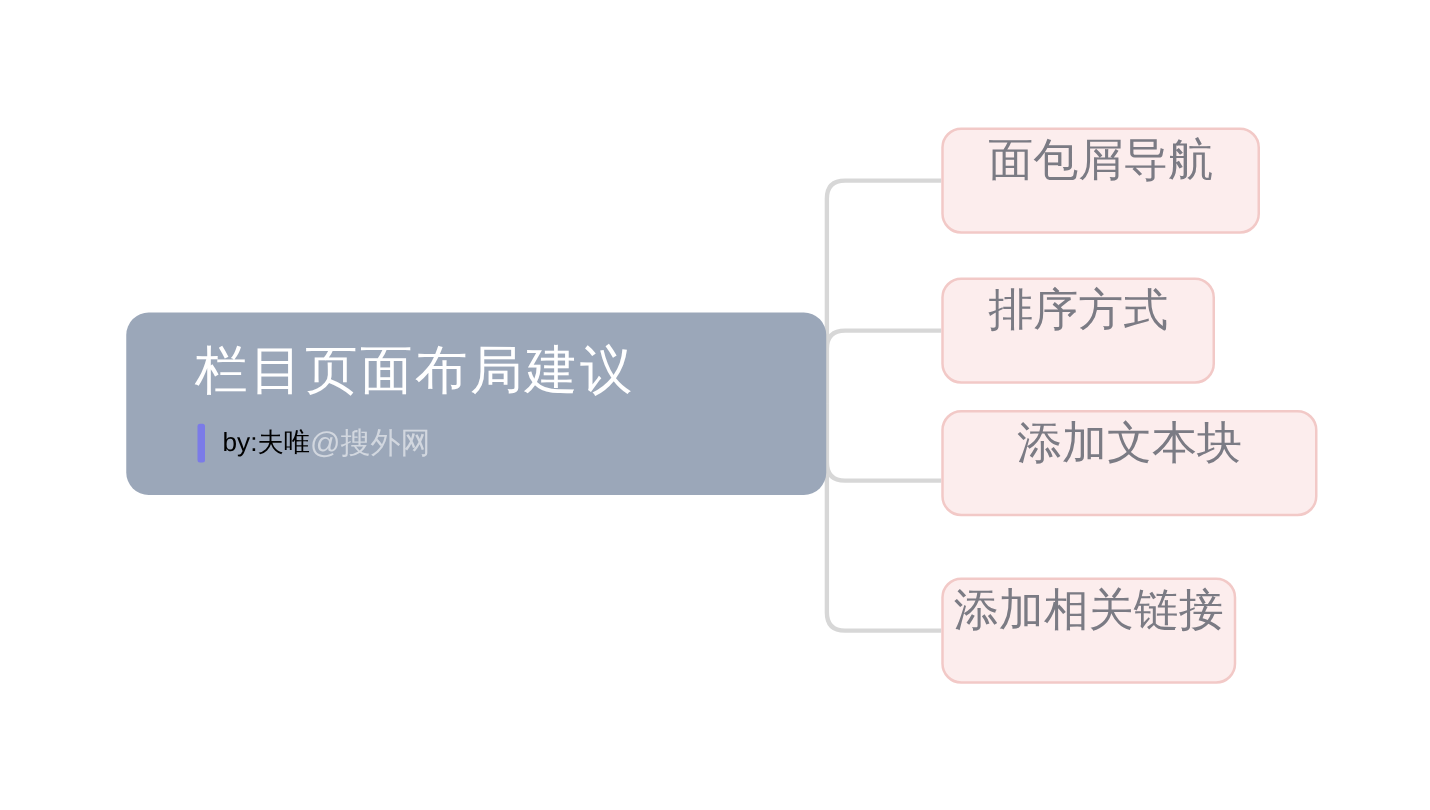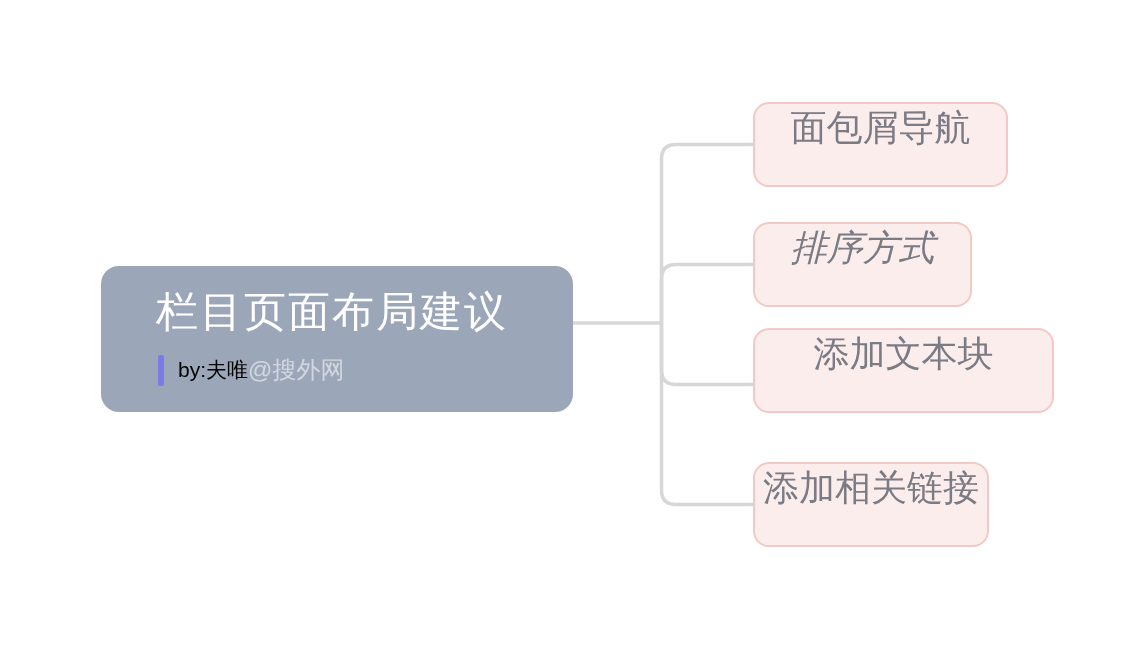--- a/index.html
+++ b/index.html
@@ -19,22 +19,22 @@
     left: 0; top: 0;
     width: 1144px; height: 648px;
   }
   svg.edges path {
     fill: none;
     stroke: #d7d7d7;
     stroke-width: 3.5;
   }
   .root-node {
     position: absolute;
-    left: 101px; top: 266px;
-    width: 472px; height: 146px;
+    left: 101px; top: 250px;
+    width: 560px; height: 146px;
     background: #9ba7b9;
     border-radius: 18px;
   }
   .root-title {
     position: absolute;
     left: 55px; top: 21px;
     font-size: 42px;
     line-height: 50px;
     letter-spacing: 2px;
     color: #ffffff;
@@ -74,21 +74,21 @@
     display: flex;
     align-items: flex-start;
     justify-content: center;
   }
   .child-node span {
     font-size: 36px;
     color: #7b7b84;
     white-space: nowrap;
   }
   .child-1 { top: 102px; width: 255px; }
-  .child-2 { top: 222px; width: 219px; font-style: italic; }
+  .child-2 { top: 222px; width: 219px; }
   .child-3 { top: 328px; width: 301px; }
   .child-4 { top: 462px; width: 236px; }
 </style>
 </head>
 <body>
 
 <div class="canvas">
 
   <svg class="edges" viewBox="0 0 1144 648" xmlns="http://www.w3.org/2000/svg">
     <path d="M573,323 H661.5"></path>

